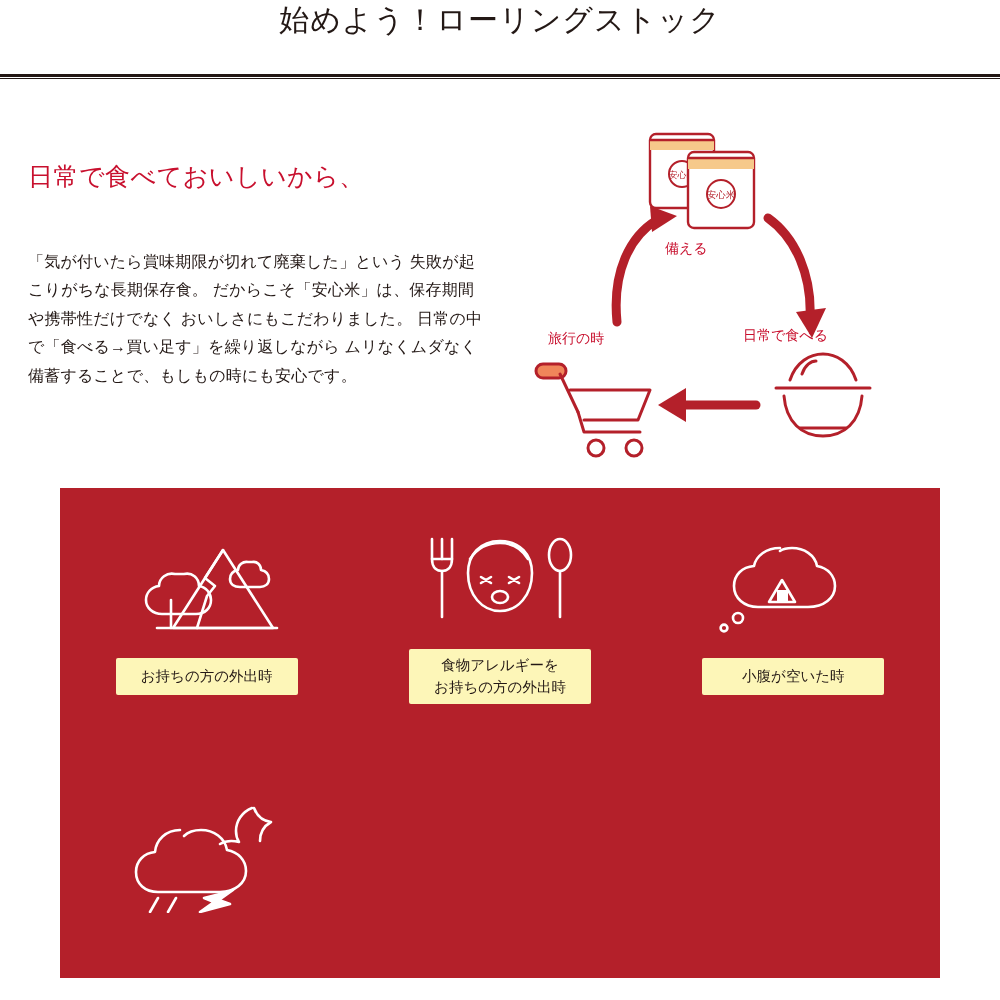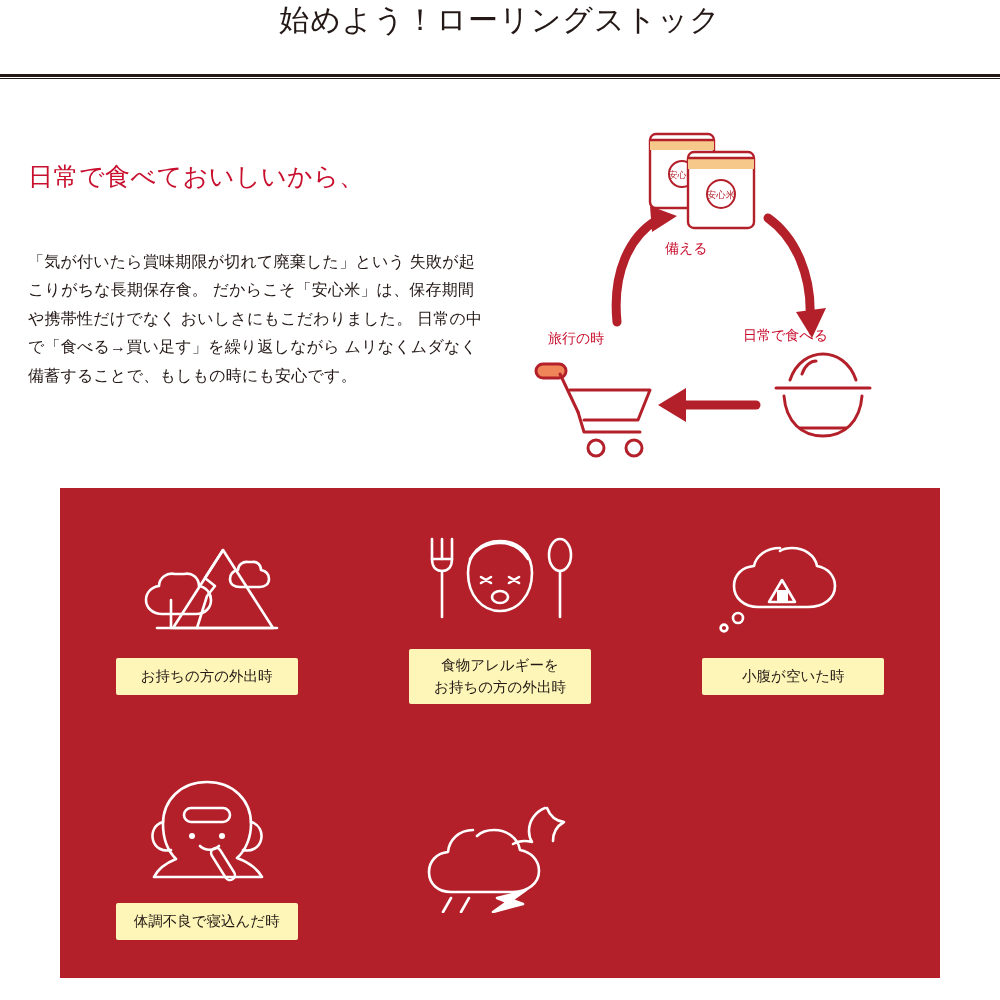--- a/index.html
+++ b/index.html
@@ -236,35 +236,20 @@
             <path d="M72 16 c -14 0 -24 8 -26 18 c -12 1 -20 9 -20 20 c 0 12 10 21 24 21 h 50 c 16 0 27 -9 27 -21 c 0 -10 -7 -18 -18 -20 c -2 -11 -13 -18 -25 -18 c -5 0 -9 1 -12 3"></path>
             <path d="M74 48 l -13 22 h 26 z"></path>
             <rect x="69" y="58" width="11" height="11" fill="#ffffff" stroke="none"></rect>
             <circle cx="30" cy="86" r="5"></circle>
             <circle cx="16" cy="96" r="3.4"></circle>
           </svg>
         </div>
         <div class="caption">小腹が空いた時</div>
       </div>
 
-      <div class="cell">
-        <div class="art">
-          <svg width="170" height="115" viewBox="0 0 170 115" fill="none" stroke="#ffffff" stroke-width="2.6" stroke-linecap="round" stroke-linejoin="round">
-            <path d="M85 8 c -26 0 -44 18 -44 42 c 0 14 5 27 13 35 c -10 4 -18 10 -22 18 h 108 c -5 -9 -14 -15 -25 -19 c 9 -8 14 -21 14 -34 c 0 -24 -18 -42 -44 -42 z"></path>
-            <rect x="62" y="34" width="46" height="14" rx="7"></rect>
-            <circle cx="70" cy="62" r="3" fill="#ffffff" stroke="none"></circle>
-            <circle cx="100" cy="62" r="3" fill="#ffffff" stroke="none"></circle>
-            <path d="M78 72 c 5 5 14 5 19 0"></path>
-            <rect x="96" y="72" width="10" height="36" rx="5" transform="rotate(-32 101 90)"></rect>
-            <path d="M41 48 c -8 2 -12 10 -10 18 c 2 8 10 12 18 10"></path>
-            <path d="M129 48 c 8 2 12 10 10 18 c -2 8 -10 12 -18 10"></path>
-          </svg>
-        </div>
-        <div class="caption">体調不良で寝込んだ時</div>
-      </div>
 
       <div class="cell">
         <div class="art">
           <svg width="170" height="115" viewBox="0 0 170 115" fill="none" stroke="#ffffff" stroke-width="2.6" stroke-linecap="round" stroke-linejoin="round">
             <path d="M130 10 c -10 4 -16 13 -16 23 c 0 4 1 8 3 11 c -8 -2 -14 -1 -19 2"></path>
             <path d="M132 10 c 3 8 9 13 17 14 c -7 4 -11 11 -11 19"></path>
             <path d="M58 32 c -14 0 -24 10 -25 22 c -11 1 -19 9 -19 20 c 0 12 9 20 22 20 h 62 c 15 0 26 -9 26 -21 c 0 -11 -8 -19 -19 -21 c -2 -12 -13 -20 -26 -20 c -7 0 -13 2 -17 6"></path>
             <path d="M36 100 l -8 14 M54 100 l -8 14"></path>
             <path d="M98 96 l -16 4 l 10 4 l -14 10 l 30 -8 l -11 -4 l 14 -10 z" fill="#ffffff" stroke="#ffffff"></path>
           </svg>

